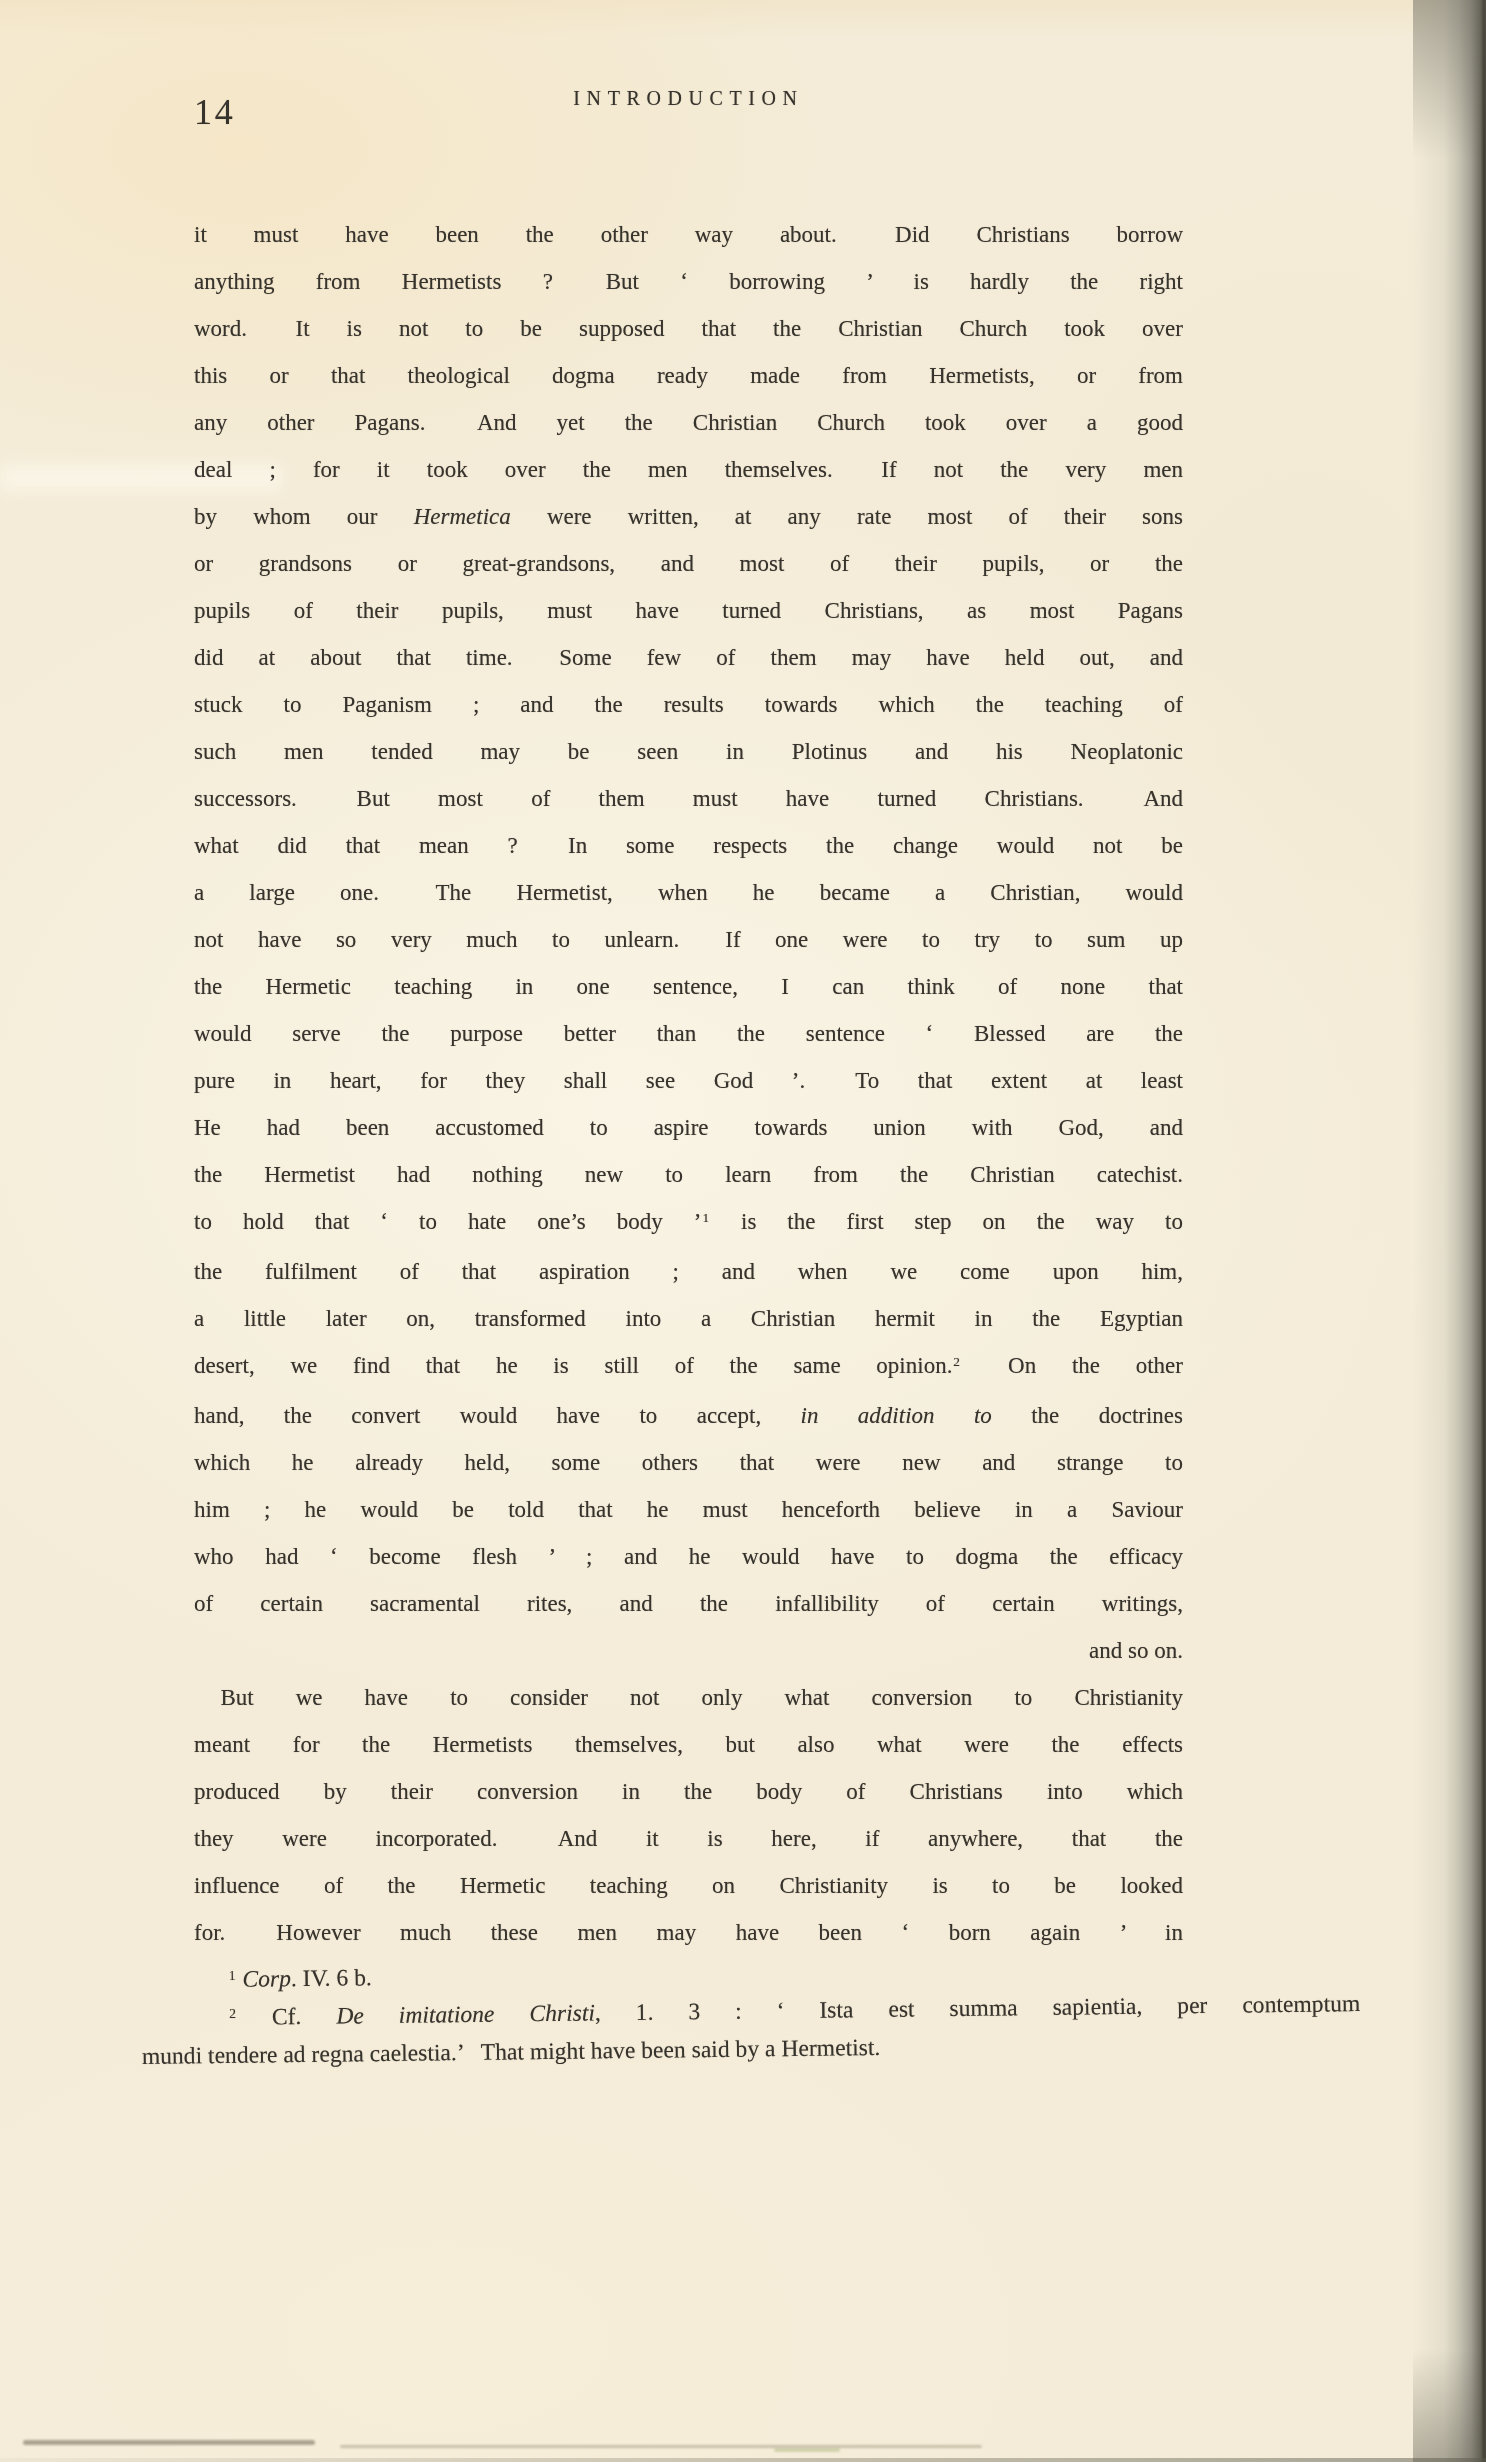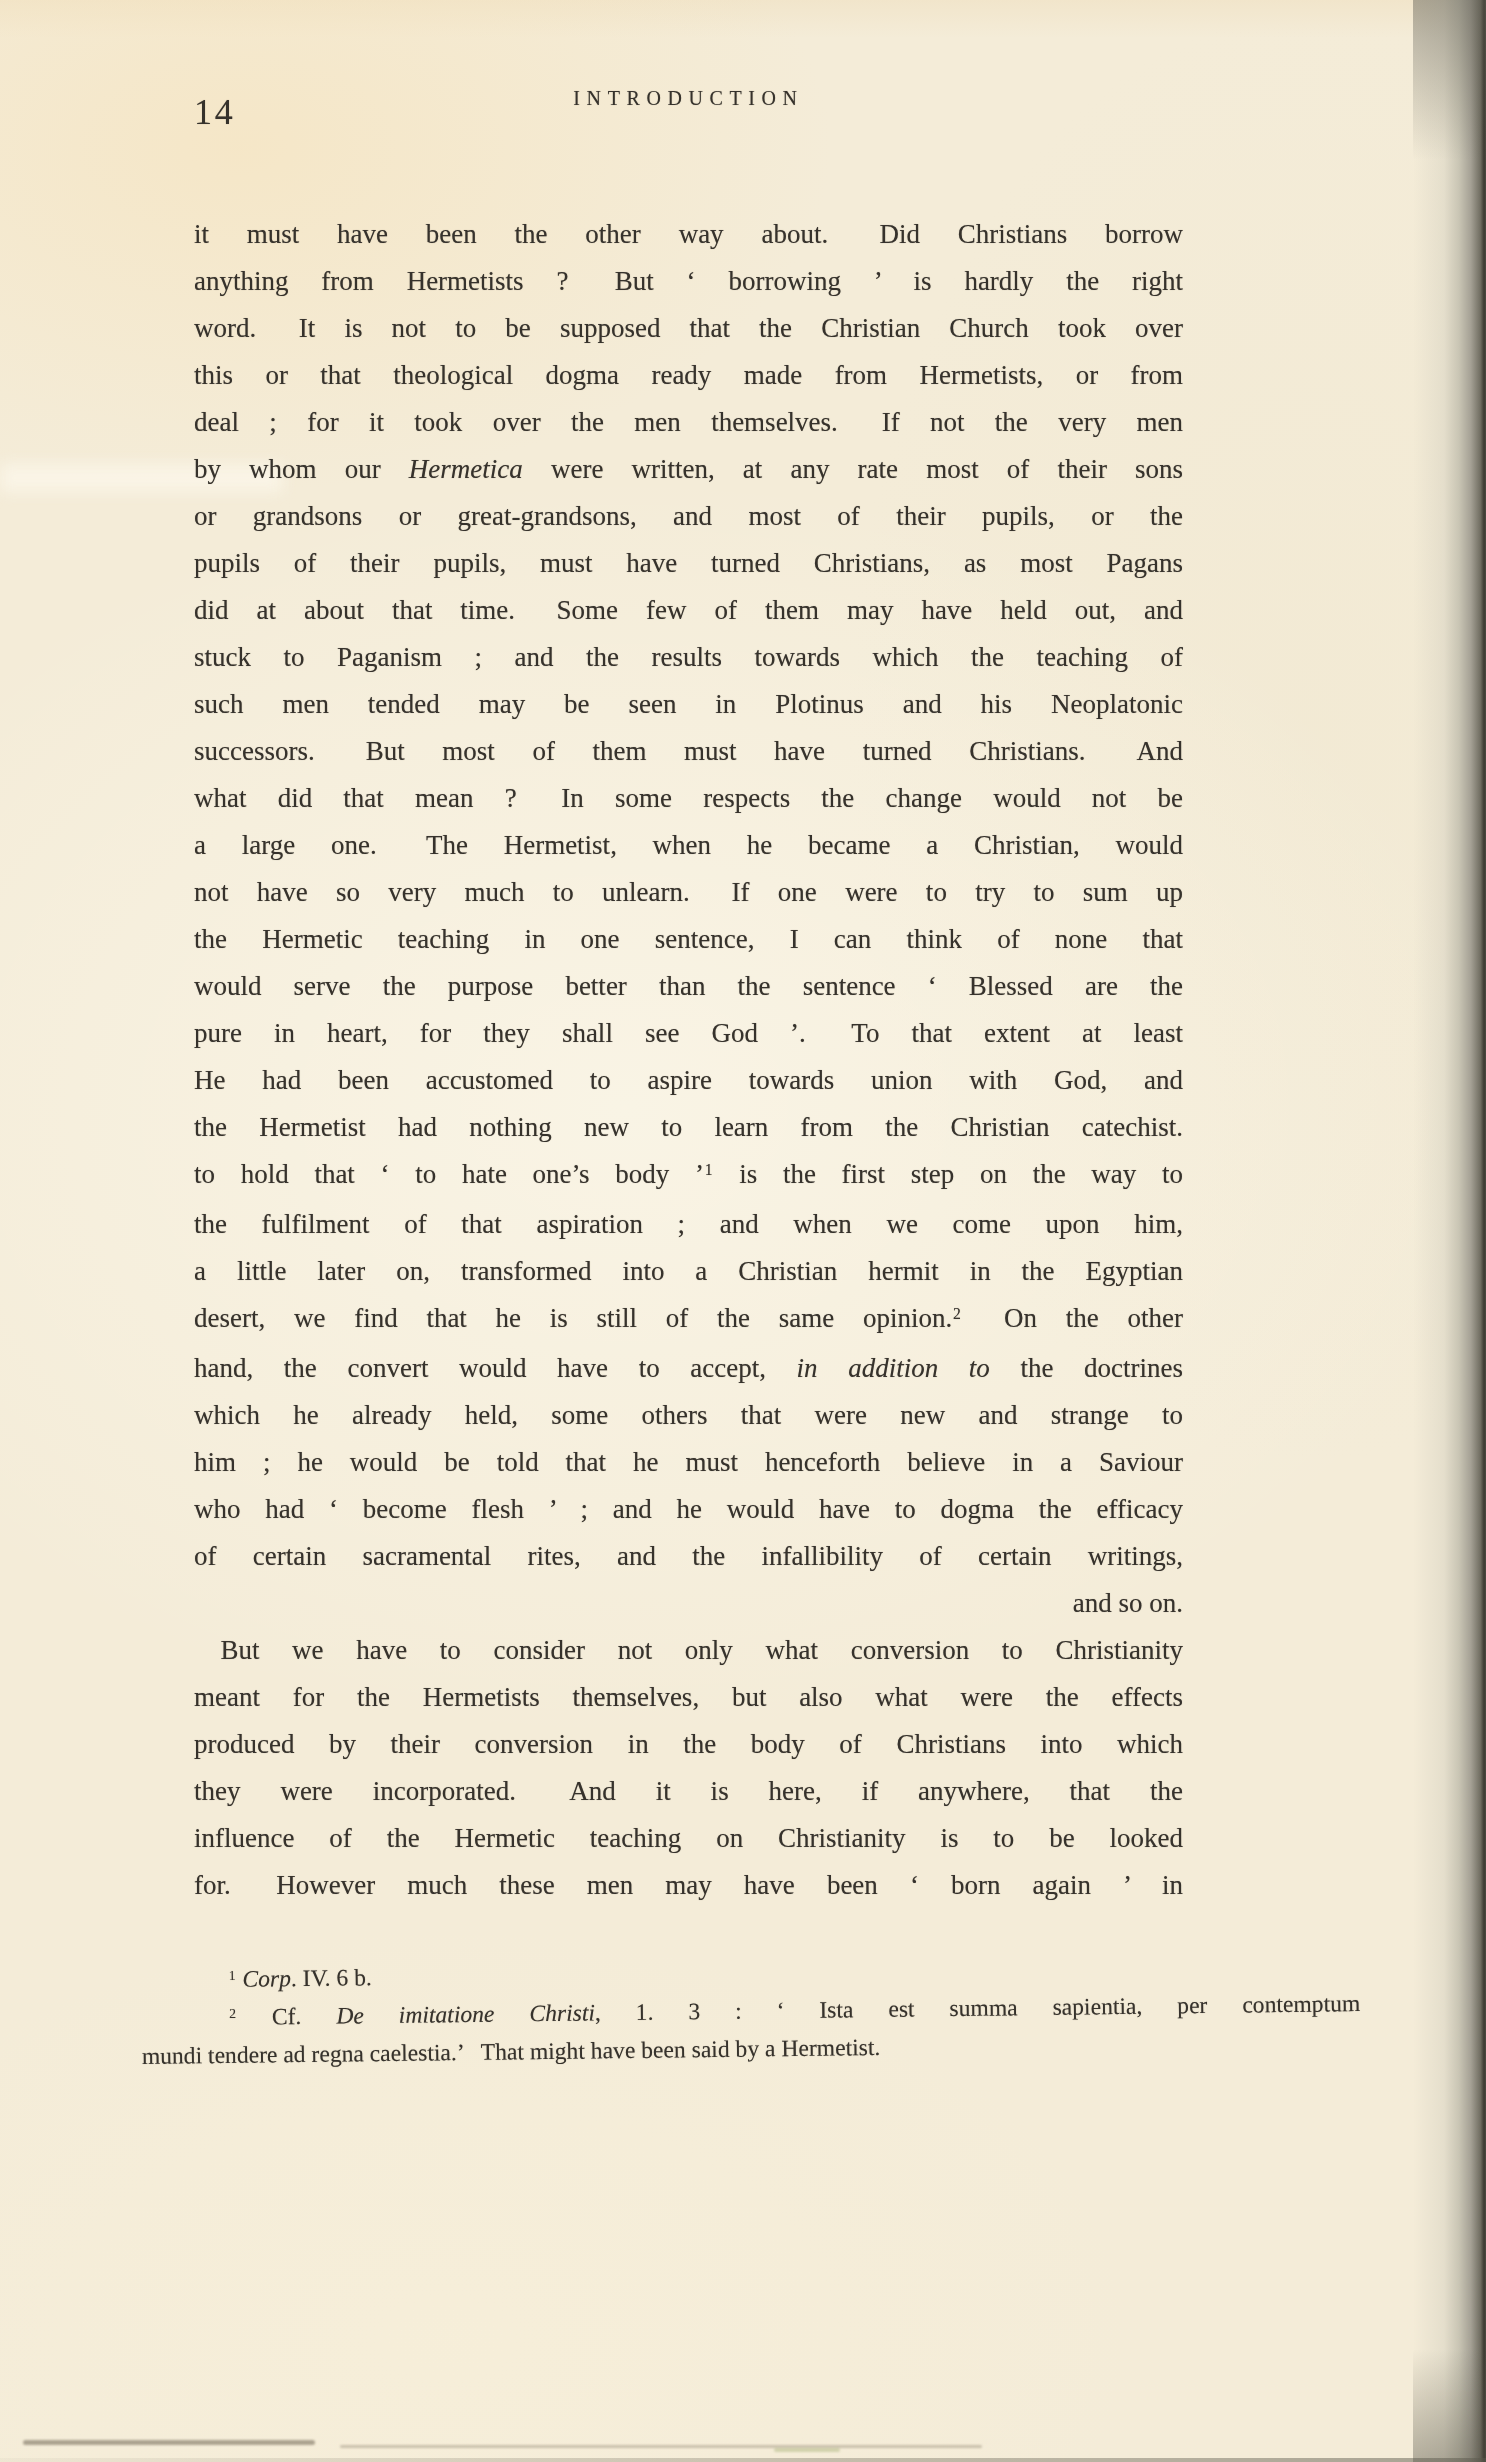--- a/index.html
+++ b/index.html
@@ -58,21 +58,21 @@
     font-size:36px;letter-spacing:2.8px;
     text-shadow:0 0 0.9px rgba(54,48,38,0.45);
   }
   .running-head{
     position:absolute;left:194px;top:87px;width:989px;
     text-align:center;font-size:20px;letter-spacing:6.6px;
     text-shadow:0 0 0.9px rgba(54,48,38,0.45);
   }
   .text-block{
     position:absolute;left:194px;top:211px;width:989px;
-    font-size:27px;line-height:47px;
+    font-size:23px;line-height:47px;
     text-shadow:0 0 0.9px rgba(54,48,38,0.42);
   }
   .line{text-align:justify;text-align-last:justify;}
   .line.no-stretch{text-align:right;text-align-last:auto;}
   .line.indent{text-indent:26.4px;}
   .it{font-style:italic;}
   .sup{font-size:0.58em;position:relative;top:-0.52em;padding:0 0.9px;}
 
   .footnotes{
     position:absolute;left:142px;top:1960px;width:1219px;
@@ -93,20 +93,21 @@
 
   <div class="page-number">14</div>
   <div class="running-head">INTRODUCTION</div>
 
   <div class="text-block">
       <div>
         <div class="line"><span class="">it must have been the other way about.  Did Christians borrow</span></div>
         <div class="line"><span class="">anything from Hermetists ?  But ‘ borrowing ’ is hardly the right</span></div>
         <div class="line"><span class="">word.  It is not to be supposed that the Christian Church took over</span></div>
         <div class="line"><span class="">this or that theological dogma ready made from Hermetists, or from</span></div>
+        <div class="line"><span class="">any other Pagans.  And yet the Christian Church took over a good</span></div>
         <div class="line"><span class="">deal ; for it took over the men themselves.  If not the very men</span></div>
         <div class="line"><span class="">by whom our </span><span class="it ">Hermetica</span><span class=""> were written, at any rate most of their sons</span></div>
         <div class="line"><span class="">or grandsons or great-grandsons, and most of their pupils, or the</span></div>
         <div class="line"><span class="">pupils of their pupils, must have turned Christians, as most Pagans</span></div>
         <div class="line"><span class="">did at about that time.  Some few of them may have held out, and</span></div>
         <div class="line"><span class="">stuck to Paganism ; and the results towards which the teaching of</span></div>
         <div class="line"><span class="">such men tended may be seen in Plotinus and his Neoplatonic</span></div>
         <div class="line"><span class="">successors.  But most of them must have turned Christians.  And</span></div>
         <div class="line"><span class="">what did that mean ?  In some respects the change would not be</span></div>
         <div class="line"><span class="">a large one.  The Hermetist, when he became a Christian, would</span></div>

